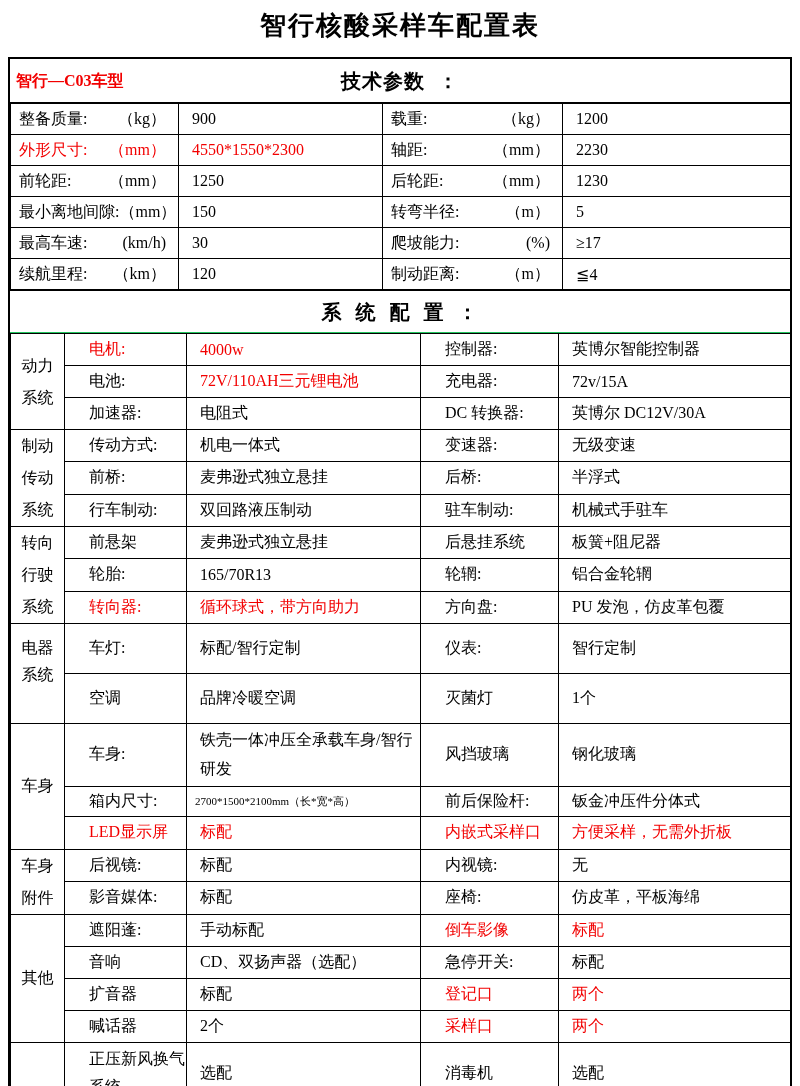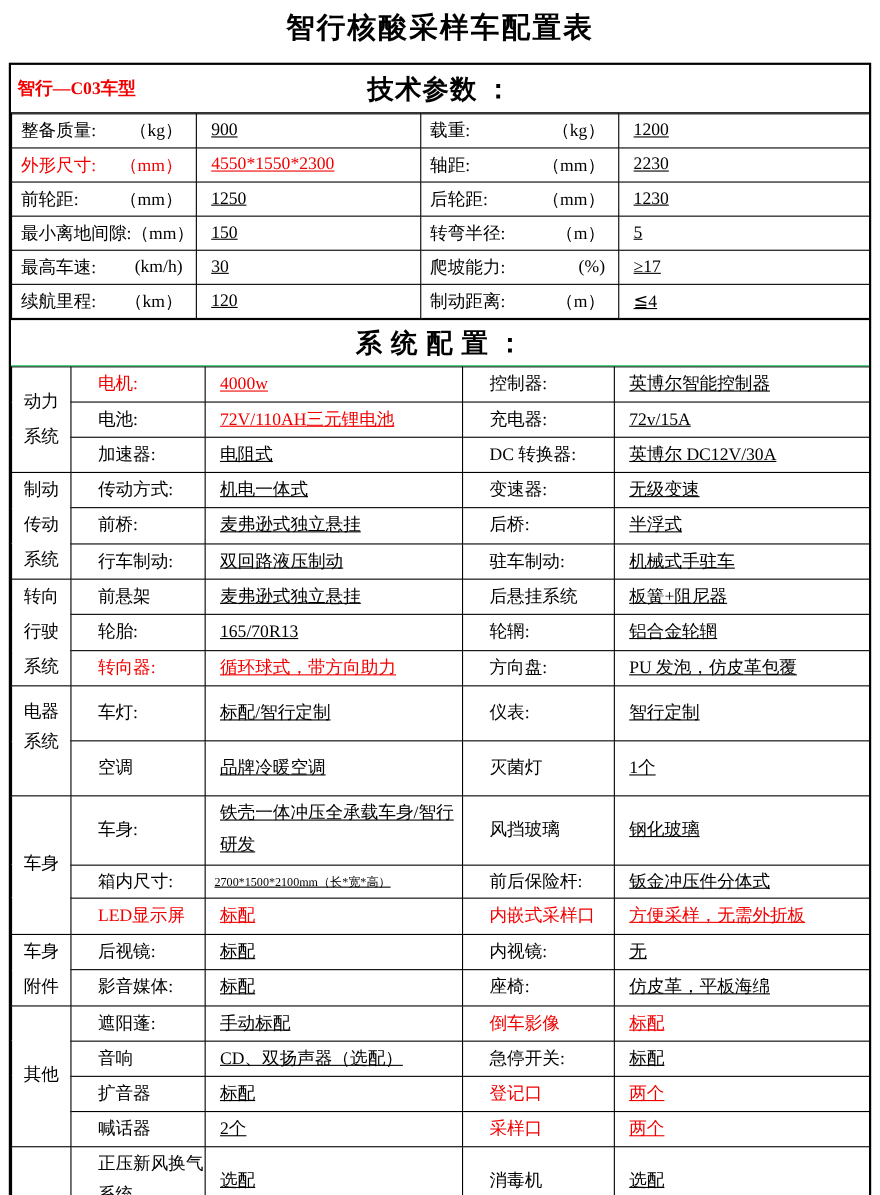--- a/index.html
+++ b/index.html
@@ -37,23 +37,24 @@
     transform: translateY(-50%);
     color: #f20000;
     font-weight: bold;
     font-size: 16px;
   }
   .centered-heading {
     position: absolute;
     left: 50%; top: 50%;
     transform: translate(-50%, -50%);
     font-weight: bold;
-    font-size: 24px;
+    font-size: 20px;
     white-space: nowrap;
     letter-spacing: 1px;
+    font-family: Liberation Mono, monospace;
   }
   .sys-head-row {
     position: relative;
     height: 43px;
     border-top: 1px solid #000;
     border-bottom: 1px solid #22c55e;
     box-sizing: border-box;
   }
   table {
     border-collapse: collapse;
@@ -74,21 +75,21 @@
   tr.h30 { height: 30px; }
   tr.h33 { height: 33px; }
   tr.h47 { height: 47px; }
   .lblcell { padding: 0 12px 0 8px; }
   .lblflex {
     display: flex;
     justify-content: space-between;
     align-items: center;
     white-space: nowrap;
   }
-  .valcell { padding-left: 13px; text-decoration: underline; }
+  .valcell { padding-left: 13px; }
   .attrcell { padding-left: 24px; }
   .grpcell {
     text-align: center;
     line-height: 2.0;
     padding: 0 2px;
   }
   .grpcell span { display: block; }
   .grp-top { vertical-align: top; padding-top: 10px; line-height: 1.7; }
   .red { color: #f20000; }
   .fit { font-size: 11px; white-space: nowrap; padding-left: 8px; }

